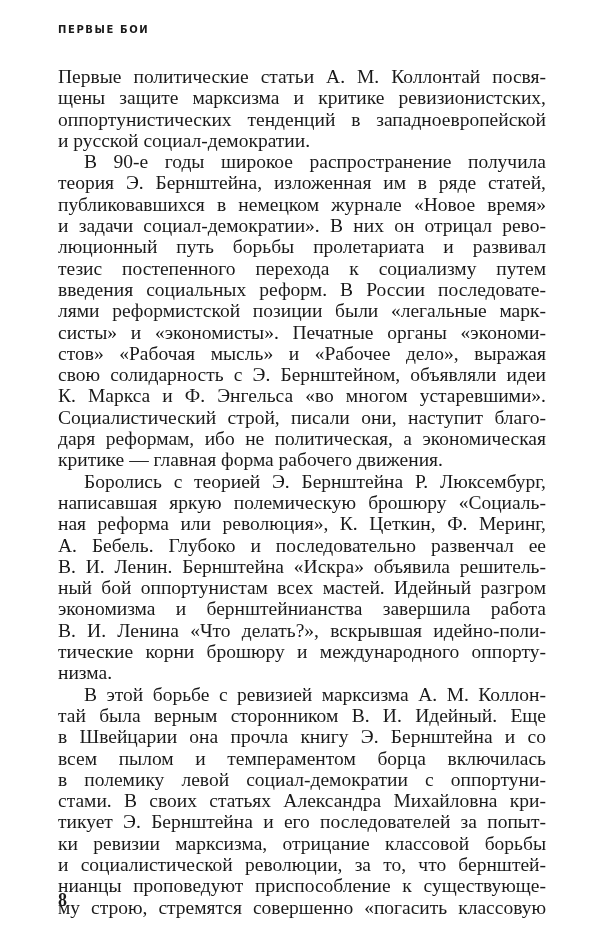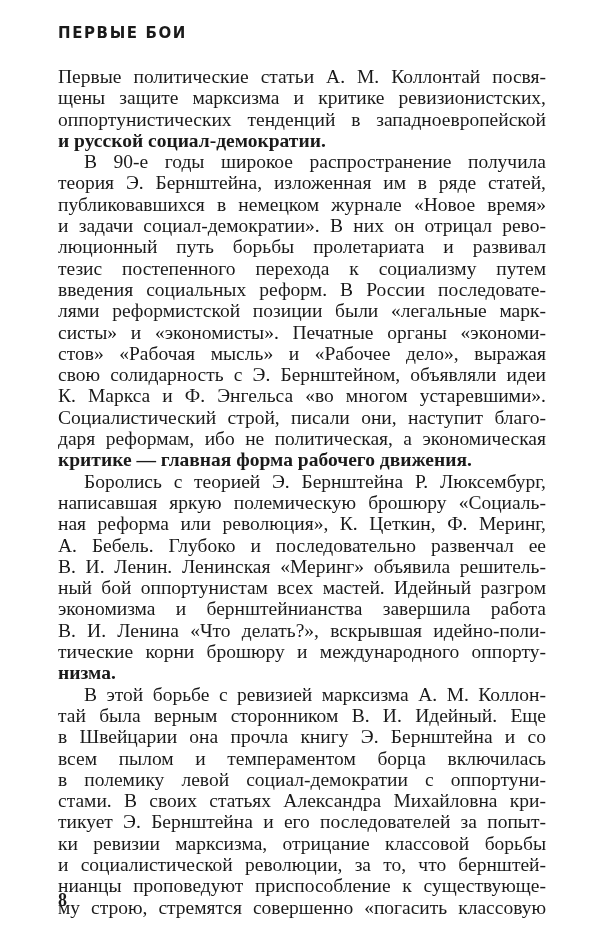--- a/index.html
+++ b/index.html
@@ -1,32 +1,32 @@
 <!DOCTYPE html>
 <html><head>
 <meta charset="utf-8">
 <style>
   html, body { margin: 0; padding: 0; background: #ffffff; }
   body { width: 600px; height: 933px; position: relative; overflow: hidden; color: #1a1a1a; }
   .page { position: absolute; left: 0; top: 0; width: 600px; height: 933px; }
   .heading {
     position: absolute; left: 58px; top: 24px;
     font-family: "DejaVu Sans", sans-serif; font-weight: bold;
-    font-size: 15px; letter-spacing: 1.6px; color: #1a1a1a;
+    font-size: 10px; letter-spacing: 1.6px; color: #1a1a1a;
   }
   .body-text {
     position: absolute; left: 58px; top: 66px; width: 488px;
     font-family: "Liberation Serif", serif; font-size: 19.5px;
   }
   .line {
     display: block; height: 21.3px; line-height: 21.3px;
     white-space: nowrap; text-align: justify; text-align-last: justify;
     overflow: visible;
   }
-  .line.last { text-align-last: left; font-weight: bold; }
+  .line.last { text-align-last: left; }
   .line.indent { padding-left: 26px; }
   .page-number {
     position: absolute; left: 58px; top: 890px;
     font-family: "Liberation Serif", serif; font-size: 18px; font-weight: bold;
   }
 </style>
 </head>
 <body>
 
 <div class="page">
@@ -53,21 +53,21 @@
         <span class="line">К. Маркса и Ф. Энгельса «во многом устаревшими».</span>
         <span class="line">Социалистический строй, писали они, наступит благо-</span>
         <span class="line">даря реформам, ибо не политическая, а экономическая</span>
         <span class="line last">критике — главная форма рабочего движения.</span>
       </div>
       <div>
         <span class="line indent">Боролись с теорией Э. Бернштейна Р. Люксембург,</span>
         <span class="line">написавшая яркую полемическую брошюру «Социаль-</span>
         <span class="line">ная реформа или революция», К. Цеткин, Ф. Меринг,</span>
         <span class="line">А. Бебель. Глубоко и последовательно развенчал ее</span>
-        <span class="line">В. И. Ленин. Ленинская «Меринг» объявила решитель-</span>
+        <span class="line">В. И. Ленин. Бернштейна «Искра» объявила решитель-</span>
         <span class="line">ный бой оппортунистам всех мастей. Идейный разгром</span>
         <span class="line">экономизма и бернштейнианства завершила работа</span>
         <span class="line">В. И. Ленина «Что делать?», вскрывшая идейно-поли-</span>
         <span class="line">тические корни брошюру и международного оппорту-</span>
         <span class="line last">низма.</span>
       </div>
       <div>
         <span class="line indent">В этой борьбе с ревизией марксизма А. М. Коллон-</span>
         <span class="line">тай была верным сторонником В. И. Идейный. Еще</span>
         <span class="line">в Швейцарии она прочла книгу Э. Бернштейна и со</span>

